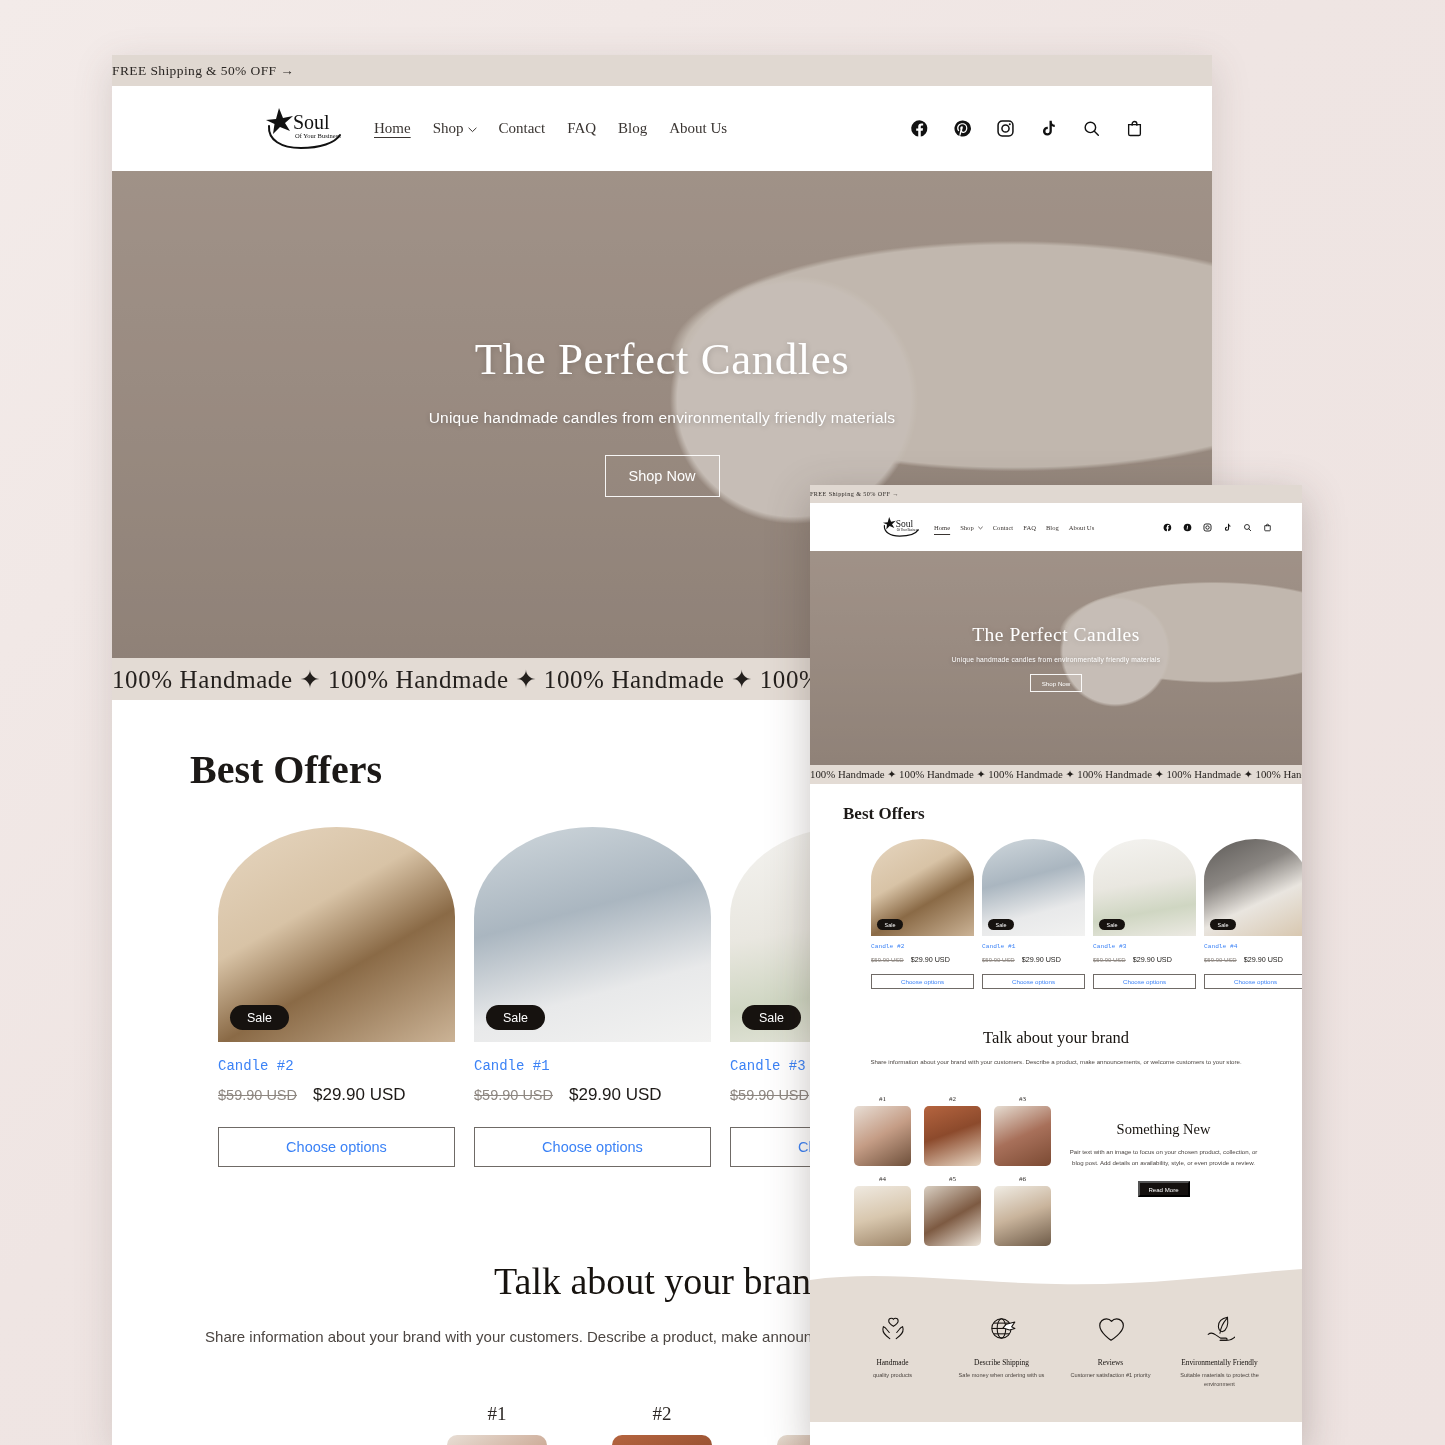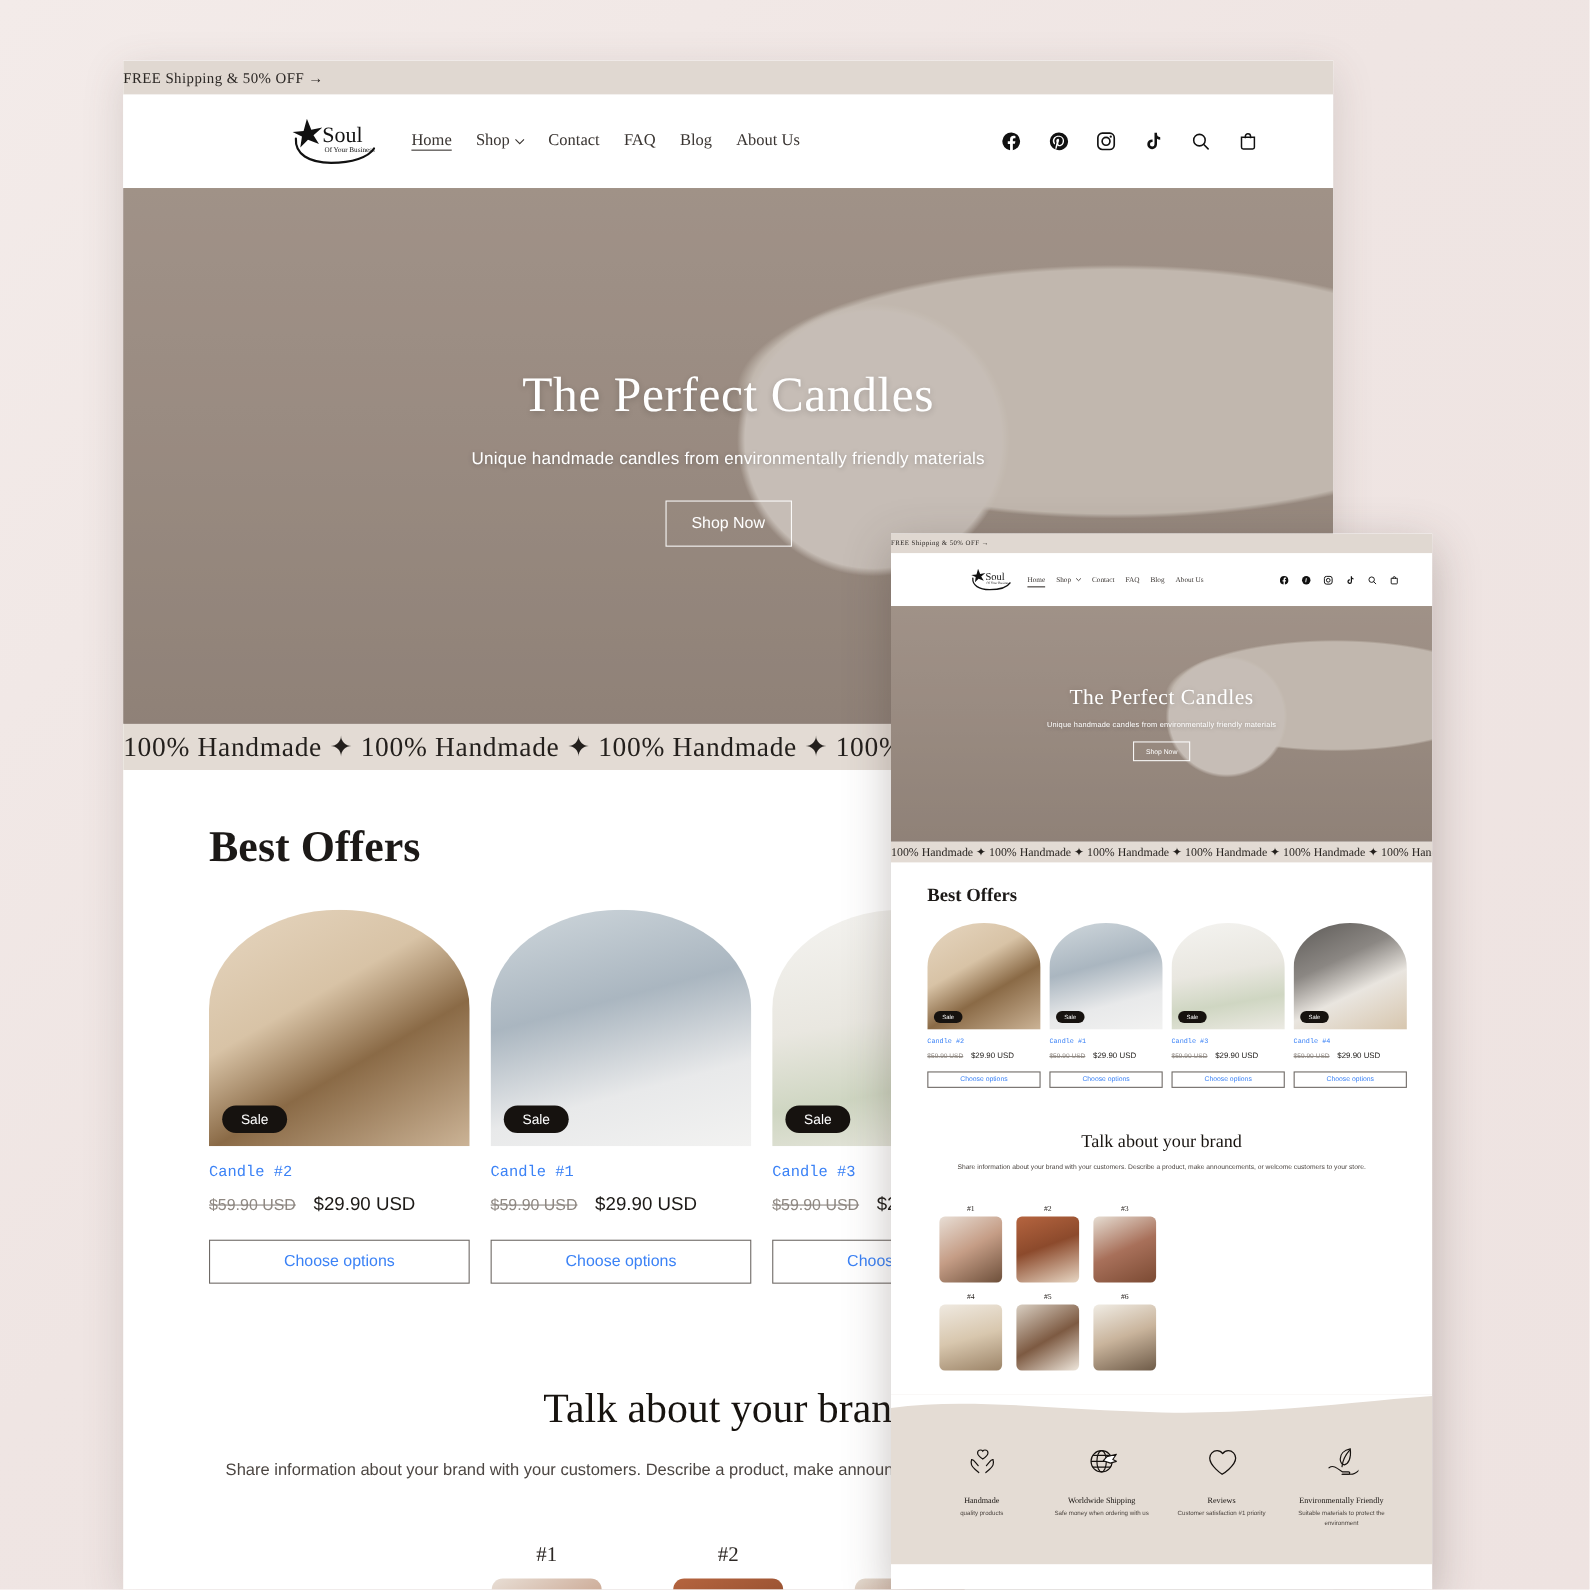--- a/index.html
+++ b/index.html
@@ -74,21 +74,21 @@
   
   .marquee {
     background:#e3dbd4; color:#231f1c;
     font-family:"Liberation Serif", serif;
     white-space:nowrap; overflow:hidden;
     display:flex; align-items:center;
   }
 
   
   .sec-title { font-family:"Liberation Serif", serif; color:#1c1917; font-weight:700; }
-  .grid { display:flex; }
+  .grid { display:flex;margin-left:28px; }
   .card { display:flex; flex-direction:column; }
   .ph { position:relative; overflow:hidden; border-radius:50% 50% 0 0 / 42% 42% 0 0; }
   .ph .img { position:absolute; inset:0; }
   .sale {
     position:absolute; background:#16120f; color:#fff; border-radius:999px;
     font-family:"Liberation Sans", sans-serif; display:flex; align-items:center; justify-content:center;
   }
   .pname { font-family:Liberation Mono, monospace; color:#3b82f6; }
   .prow { display:flex; align-items:baseline; }
   .pold { color:#8e8781; text-decoration:line-through; font-family:"Liberation Sans", sans-serif; }
@@ -525,20 +525,25 @@
             </div>
             <div>
               <div class="gal-cap">#5</div>
               <div class="gal-img g5"></div>
             </div>
             <div>
               <div class="gal-cap">#6</div>
               <div class="gal-img g6"></div>
             </div>
           </div>
+        <div class="sn">
+          <h3 class="sn-title">Something New</h3>
+          <p class="sn-body">Pair text with an image to focus on your chosen product, collection, or blog post. Add details on availability, style, or even provide a review.</p>
+          <button class="sn-btn">Read More</button>
+        </div>
       </div>
     </section>
 
     <section class="feat-band">
       <svg class="wave" viewBox="0 0 492 26" preserveAspectRatio="none" height="26">
         <path d="M0,26 L0,12 C70,2 150,14 246,16 C340,18 420,6 492,1 L492,26 Z" fill="#e4dcd4"></path>
         <path d="M0,0 L0,12 C70,2 150,14 246,16 C340,18 420,6 492,1 L492,0 Z" fill="#ffffff"></path>
       </svg>
       <div class="feats">
           <div class="feat">
@@ -552,21 +557,21 @@
           </div>
           <div class="feat">
             <span><svg width="30" height="30" viewBox="0 0 56 56">
                 <circle cx="27" cy="27" r="18" fill="none" stroke="#15110e" stroke-width="2"></circle>
                 <ellipse cx="27" cy="27" rx="8" ry="18" fill="none" stroke="#15110e" stroke-width="2"></ellipse>
                 <line x1="9" y1="27" x2="45" y2="27" stroke="#15110e" stroke-width="2"></line>
                 <line x1="12" y1="17" x2="42" y2="17" stroke="#15110e" stroke-width="2"></line>
                 <line x1="12" y1="37" x2="42" y2="37" stroke="#15110e" stroke-width="2"></line>
                 <path d="M36 19 L52 15 L46 24 L52 27 L42 30 L30 26 Z" fill="#fff" stroke="#15110e" stroke-width="2" stroke-linejoin="round"></path>
               </svg></span>
-            <div class="feat-name">Worldwide Shipping</div>
+            <div class="feat-name">Describe Shipping</div>
             <div class="feat-desc">Safe money when ordering with us</div>
           </div>
           <div class="feat">
             <span><svg width="30" height="30" viewBox="0 0 56 56">
                 <path d="M28 49C28 49 7 35 7 21.5 7 14.6 12.6 9 19.5 9c3.9 0 7.3 1.9 9.5 4.8C31.2 10.9 34.6 9 38.5 9 45.4 9 51 14.6 51 21.5 51 35 28 49 28 49z" fill="none" stroke="#15110e" stroke-width="2.2" stroke-linejoin="round"></path>
               </svg></span>
             <div class="feat-name">Reviews</div>
             <div class="feat-desc">Customer satisfaction #1 priority</div>
           </div>
           <div class="feat">

